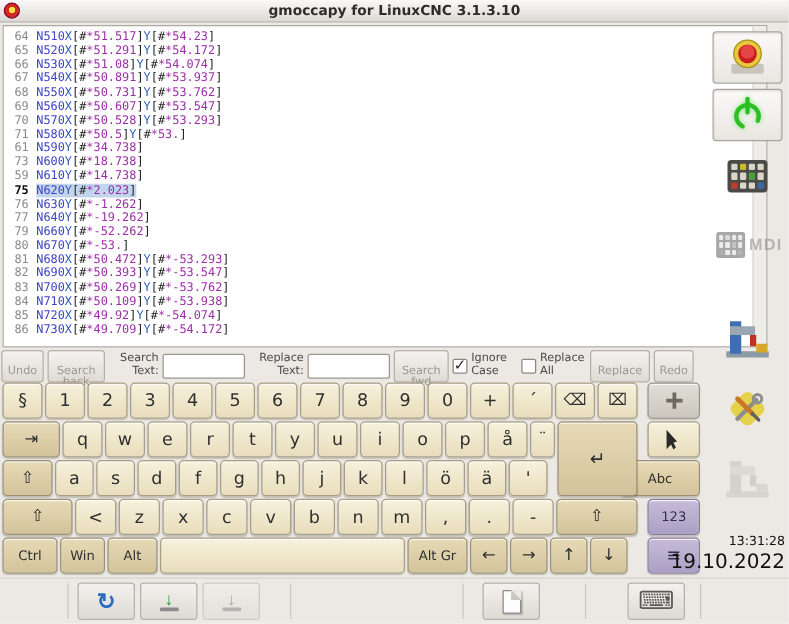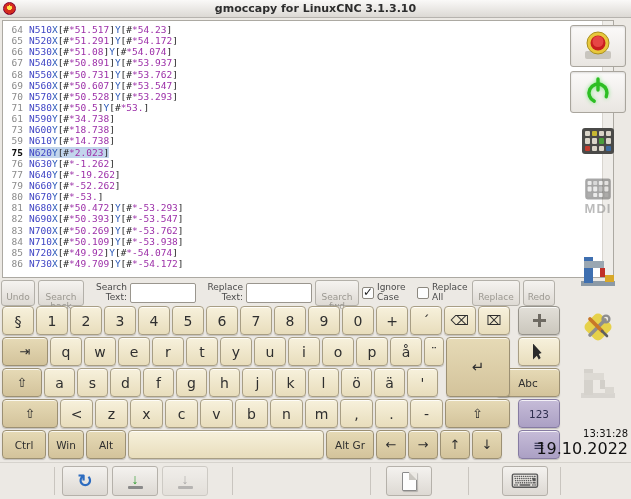--- a/index.html
+++ b/index.html
@@ -52,21 +52,21 @@
   .ic-save .arr{font-size:14px;font-weight:bold;color:#2E9E2E;line-height:.9}
   .b-saveas .ic-save .arr{color:#777}
   .ic-save .tray{width:15px;height:3px;background:#8A8A8A;border-radius:1px;margin-top:1px}
   .ic-page{position:relative;width:15px;height:19px;background:#FDFDFD;border:1px solid #8A8A8A;border-radius:1px;box-shadow:1px 1px 1px rgba(0,0,0,.2)}
   .ic-page::after{content:"";position:absolute;right:-1px;top:-1px;border:4px solid;border-color:#D9D6D0 transparent transparent #D9D6D0;border-color:#ECE9E4 #ECE9E4 #C9C6C0 #C9C6C0;width:0;height:0}
   .ic-kbd{font-size:20px;color:#5A5A5A;line-height:1}
   .tsep{position:absolute;top:4px;width:1px;height:28px;background:#C9C5BF}
   .s1{left:54px}.s2{left:232px}.s3{left:370px}.s4{left:468px}.s5{left:560px}
   
   .sidebar{position:absolute;left:565px;top:18px;width:66px;height:444px}
-  .sbbtn{position:absolute;left:5px;width:56px;background:transparent;border:none;display:flex;flex-direction:column;align-items:center;justify-content:center;cursor:pointer}
+  .sbbtn{position:absolute;left:5px;width:56px;background:transparent;border:none;display:flex;flex-direction:row;align-items:center;justify-content:center;cursor:pointer}
   .framed{background:linear-gradient(#FBFAF9,#E9E6E1);border:1px solid #A9A59D;border-radius:3px;box-shadow:inset 0 1px 2px rgba(0,0,0,.12)}
   .est{top:7px;height:42px}
   .pow{top:53px;height:42px}
   .pow svg{filter:drop-shadow(0 0 2px #7FE87F)}
   .kpd{top:100px;height:46px}
   .mdi{top:150px;height:56px;opacity:.6}
   .mach{top:228px;height:50px}
   .tool{top:284px;height:50px}
   .ghost{top:340px;height:50px;opacity:.45}
   .kpicon{width:32px;height:26px;background:#4A4A48;border-radius:3px;padding:3px;display:grid;grid-template-columns:repeat(4,1fr);gap:2px}

